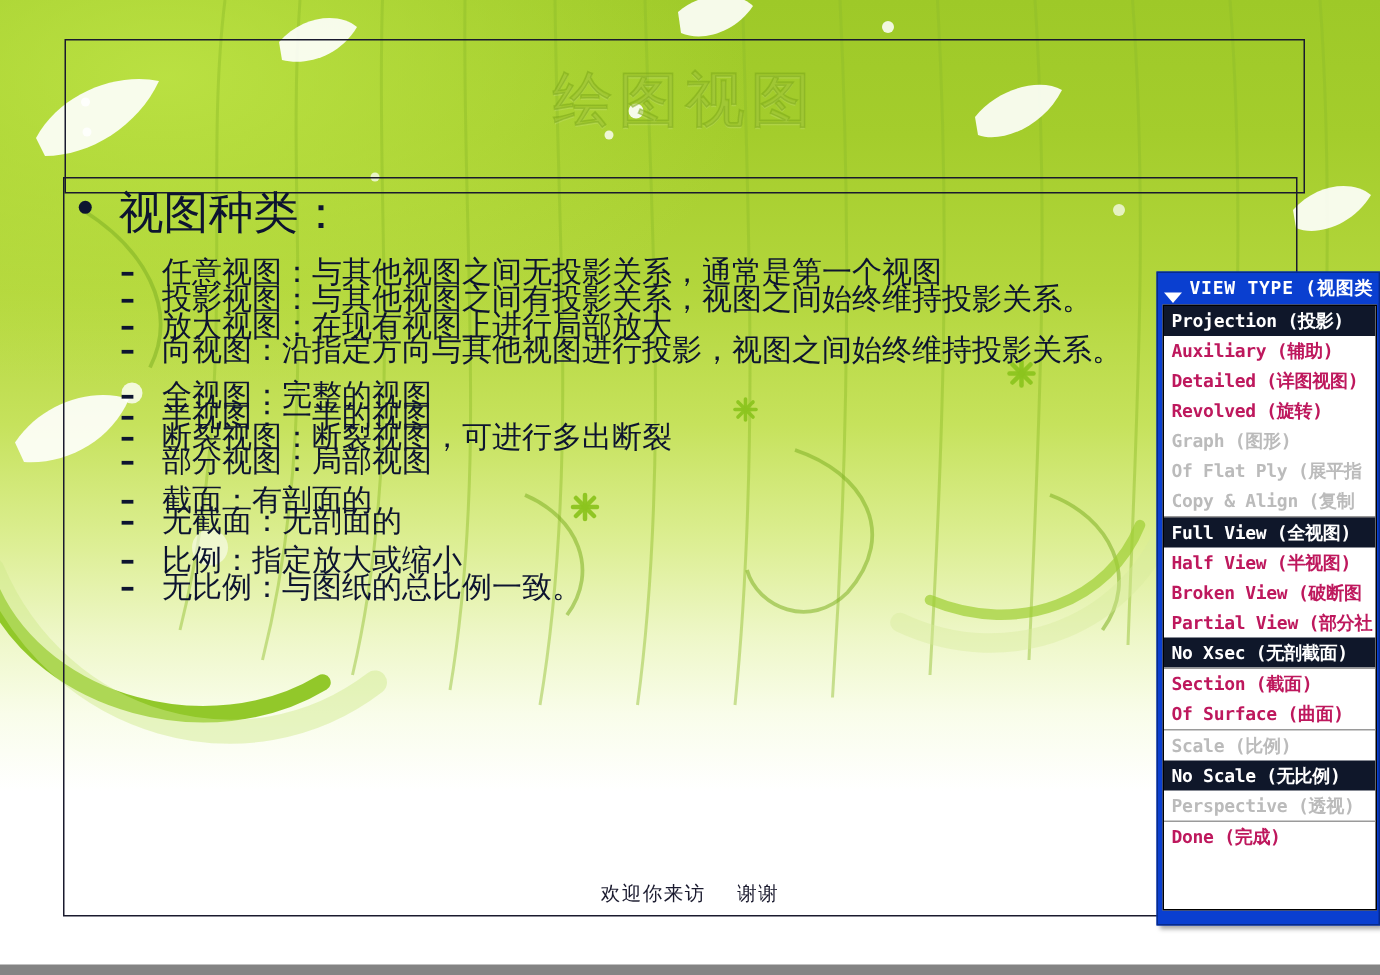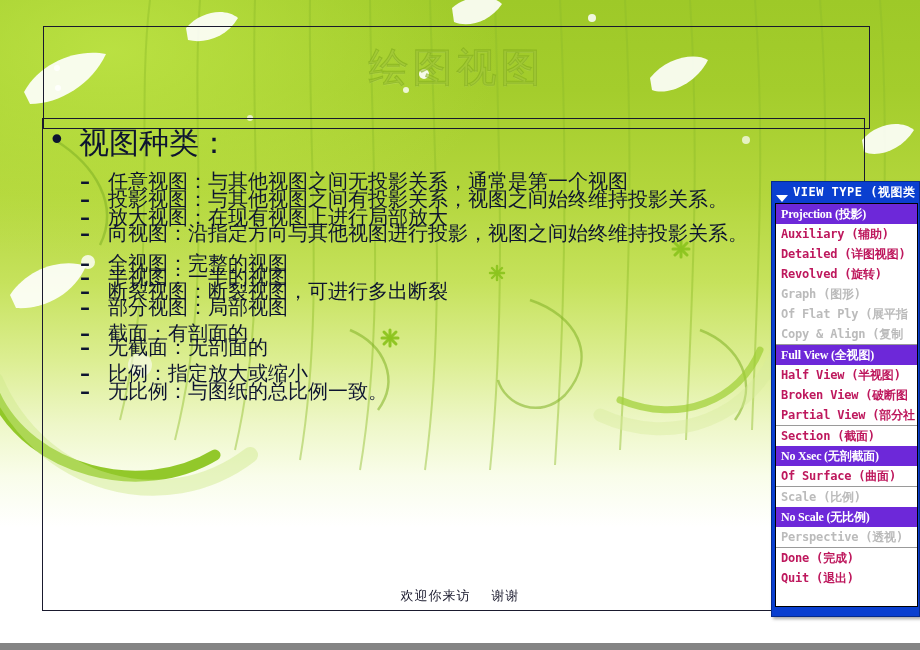--- a/index.html
+++ b/index.html
@@ -115,21 +115,21 @@
     background:#ffffff;border:1px solid #000;box-sizing:border-box;
     overflow:hidden;
   }
   .mi{
     height:20px;line-height:20px;
     font-family:"DejaVu Sans Mono","Liberation Mono",monospace;
     font-size:12px;font-weight:bold;color:#be185d;
     padding-left:5px;white-space:nowrap;overflow:hidden;
     letter-spacing:-.2px;
   }
-  .mi.sel{background:#6d28d9;color:#ffffff;font-family:Liberation Serif, serif;}
+  .mi.sel{background:#0f172a;color:#ffffff;}
   .mi.dis{color:#bbbbbb;}
   .mi.sep{border-top:1px solid #9a9a9a;height:20px;}
 </style>
 </head>
 <body>
 
 <div id="stage">
 
   <div class="slide-bg"></div>
 
@@ -251,25 +251,24 @@
         <div class="mi">Auxiliary (辅助)</div>
         <div class="mi">Detailed (详图视图)</div>
         <div class="mi">Revolved (旋转)</div>
         <div class="mi dis">Graph (图形)</div>
         <div class="mi dis">Of Flat Ply (展平指</div>
         <div class="mi dis">Copy &amp; Align (复制</div>
         <div class="mi sel sep">Full View (全视图)</div>
         <div class="mi">Half View (半视图)</div>
         <div class="mi">Broken View (破断图</div>
         <div class="mi">Partial View (部分社</div>
+        <div class="mi sel">No Xsec (无剖截面)</div>
         <div class="mi sep">Section (截面)</div>
-        <div class="mi sel">No Xsec (无剖截面)</div>
         <div class="mi">Of Surface (曲面)</div>
         <div class="mi dis sep">Scale (比例)</div>
         <div class="mi sel">No Scale (无比例)</div>
         <div class="mi dis">Perspective (透视)</div>
         <div class="mi sep">Done (完成)</div>
-        <div class="mi">Quit (退出)</div>
       </div>
   </div>
 
   <div class="bottom-bar"></div>
 </div>
 
 </body></html>

